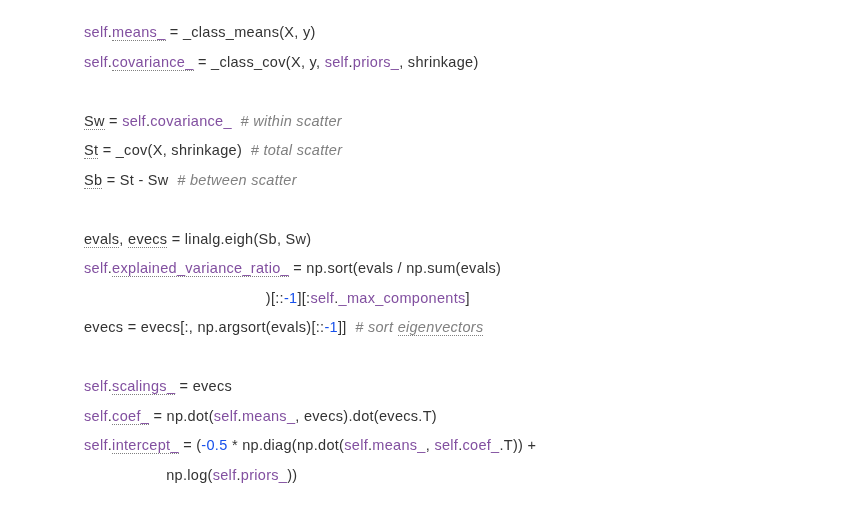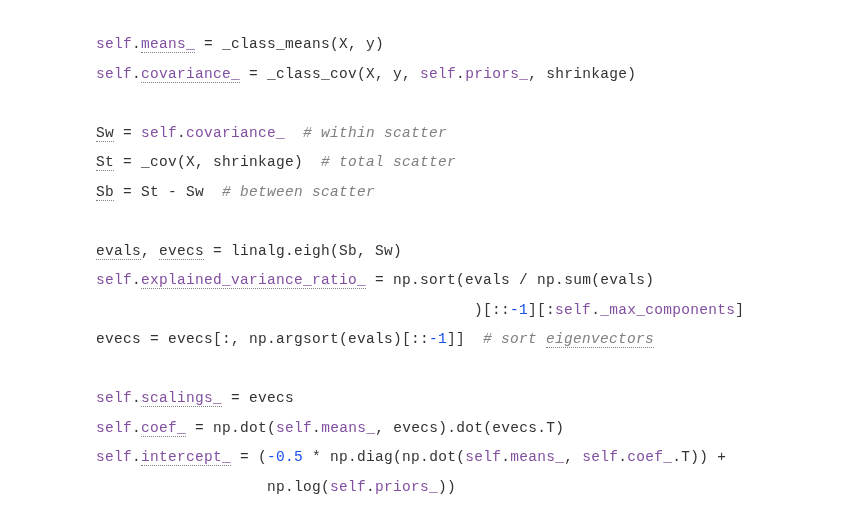--- a/index.html
+++ b/index.html
@@ -4,23 +4,23 @@
 <style>
   html, body {
     margin: 0;
     padding: 0;
     background: #ffffff;
     width: 868px;
     height: 516px;
     overflow: hidden;
   }
   pre.code {
-    margin: 12px;
+    margin: 0;
     padding: 18px 0 0 84px;
-    font-family: Liberation Mono, monospace;
+    font-family: Liberation Sans, sans-serif;
     font-size: 14.5px;
     line-height: 29.5px;
     white-space: pre;
     color: #333333;
     letter-spacing: 0.3px;
   }
   .kw-self { color: #8250a0; }
   .kw-prop { color: #8250a0; }
   .fn { color: #333333; }
   .op { color: #333333; }

